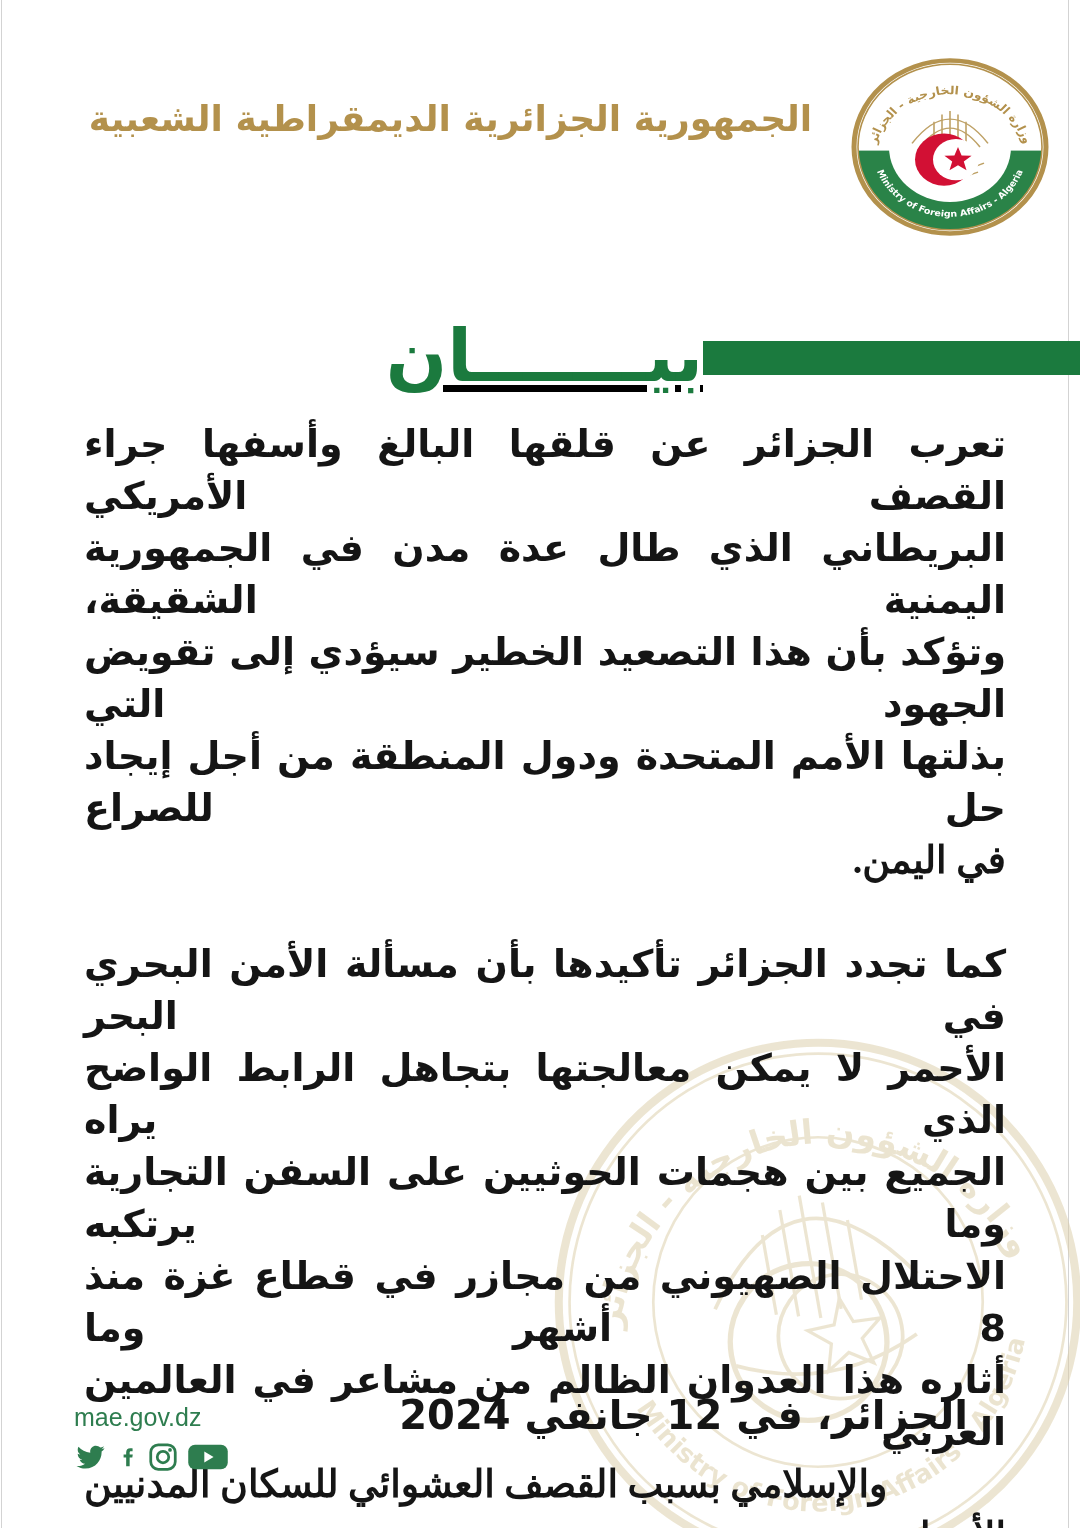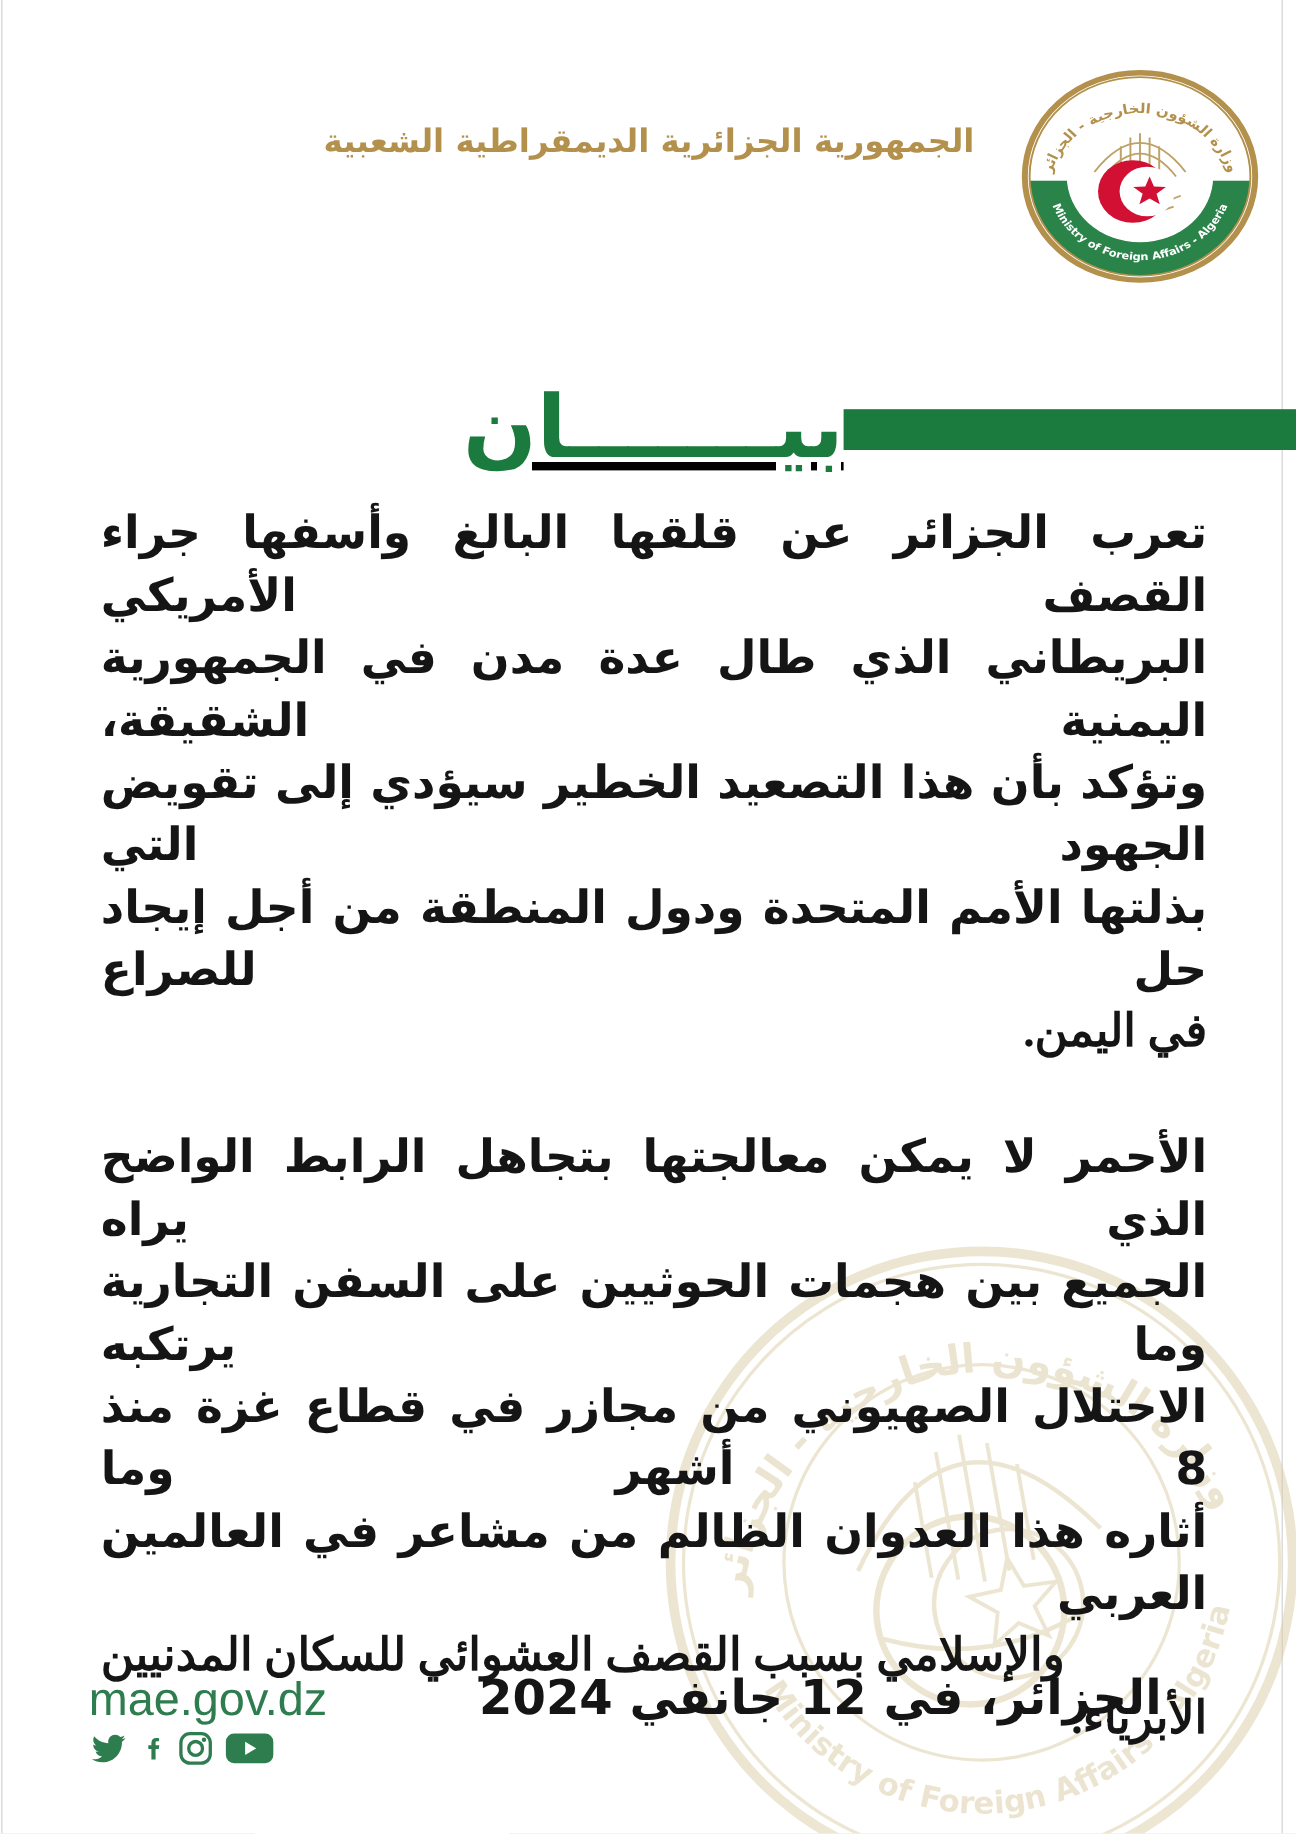--- a/index.html
+++ b/index.html
@@ -7,21 +7,21 @@
     position:relative; width:1080px; height:1528px; margin:0 auto;
     background:#ffffff; overflow:hidden;
     font-family:"DejaVu Sans", sans-serif;
   }
   .edge-l, .edge-r { position:absolute; top:0; bottom:0; width:1px; background:#d3d3d3; }
   .edge-l { left:1px; } .edge-r { right:11px; }
 
   
   .header-text {
     position:absolute; top:97px; right:268px; direction:rtl; text-align:right;
-    color:#b3914c; font-weight:bold; font-size:27px; line-height:44px;
+    color:#b3914c; font-weight:bold; font-size:36px; line-height:44px;
     letter-spacing:0.5px;
   }
   .seal { position:absolute; top:57px; left:850px; }
 
   
   .title-row {
     position:absolute; top:308px; left:0; right:0; height:120px;
     display:flex; justify-content:flex-end; align-items:flex-start;text-decoration:underline;
   }
   .title-word {
@@ -42,21 +42,21 @@
   }
   .para .t-line:last-child { text-align:left; text-align-last:right;font-family:Liberation Serif, serif; -moz-text-align-last:right; }
 
   .date-line {
     position:absolute; top:1392px; right:112px; z-index:2;
     direction:rtl; color:#151515; font-weight:bold; font-size:40px;margin-left:28px;
   }
 
   
   .footer { position:absolute; left:74px; top:1400px; z-index:2; }
-  .site { font-family:"Liberation Sans", sans-serif; color:#2e7d4f; font-size:39px; line-height:34px; }
+  .site { font-family:"Liberation Sans", sans-serif; color:#2e7d4f; font-size:25px; line-height:34px; }
   .socials { display:flex; gap:9px; margin-top:8px; align-items:center; }
 
   .watermark { position:absolute; left:548px; top:1032px; z-index:1; opacity:0.5; transform:rotate(-10deg); }
 </style>
 </head>
 <body>
 
 <div class="page">
   <div class="edge-l"></div>
   <div class="edge-r"></div>
@@ -132,20 +132,21 @@
 
   <div class="content">
     <div class="para">
       <div class="t-line">تعرب الجزائر عن قلقها البالغ وأسفها جراء القصف الأمريكي</div>
       <div class="t-line">البريطاني الذي طال عدة مدن في الجمهورية اليمنية الشقيقة،</div>
       <div class="t-line">وتؤكد بأن هذا التصعيد الخطير سيؤدي إلى تقويض الجهود التي</div>
       <div class="t-line">بذلتها الأمم المتحدة ودول المنطقة من أجل إيجاد حل للصراع</div>
       <div class="t-line">في اليمن.</div>
     </div>
     <div class="para">
+      <div class="t-line">كما تجدد الجزائر تأكيدها بأن مسألة الأمن البحري في البحر</div>
       <div class="t-line">الأحمر لا يمكن معالجتها بتجاهل الرابط الواضح الذي يراه</div>
       <div class="t-line">الجميع بين هجمات الحوثيين على السفن التجارية وما يرتكبه</div>
       <div class="t-line">الاحتلال الصهيوني من مجازر في قطاع غزة منذ 8 أشهر وما</div>
       <div class="t-line">أثاره هذا العدوان الظالم من مشاعر في العالمين العربي</div>
       <div class="t-line">والإسلامي بسبب القصف العشوائي للسكان المدنيين الأبرياء.</div>
     </div>
 
   </div>
 
   <div class="date-line">الجزائر، في 12 جانفي 2024</div>

